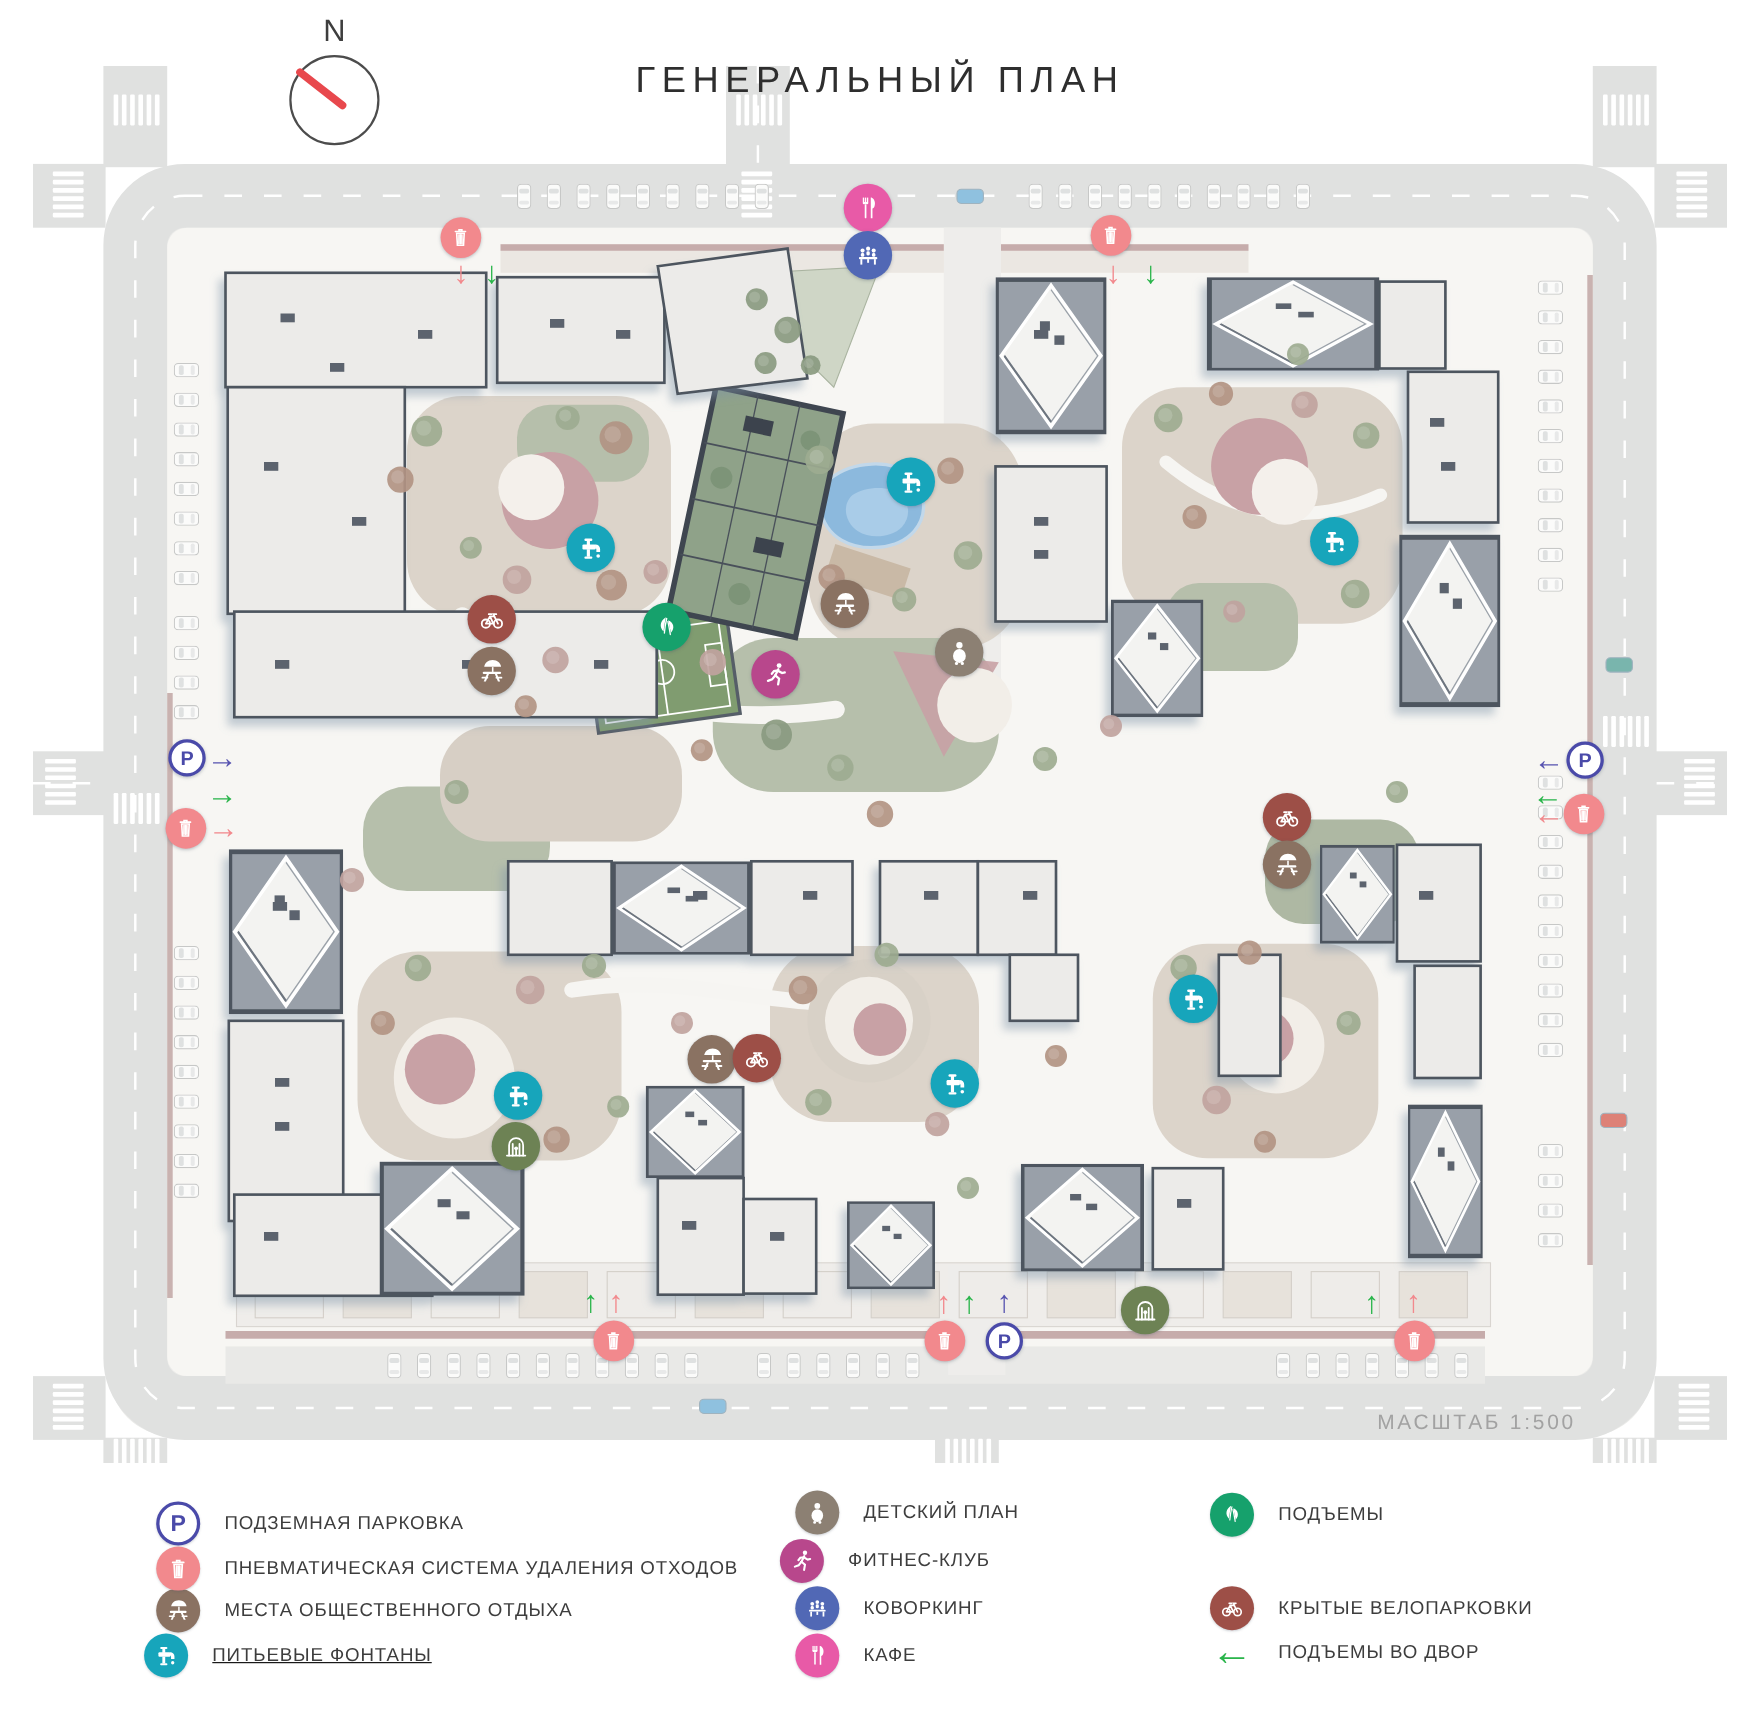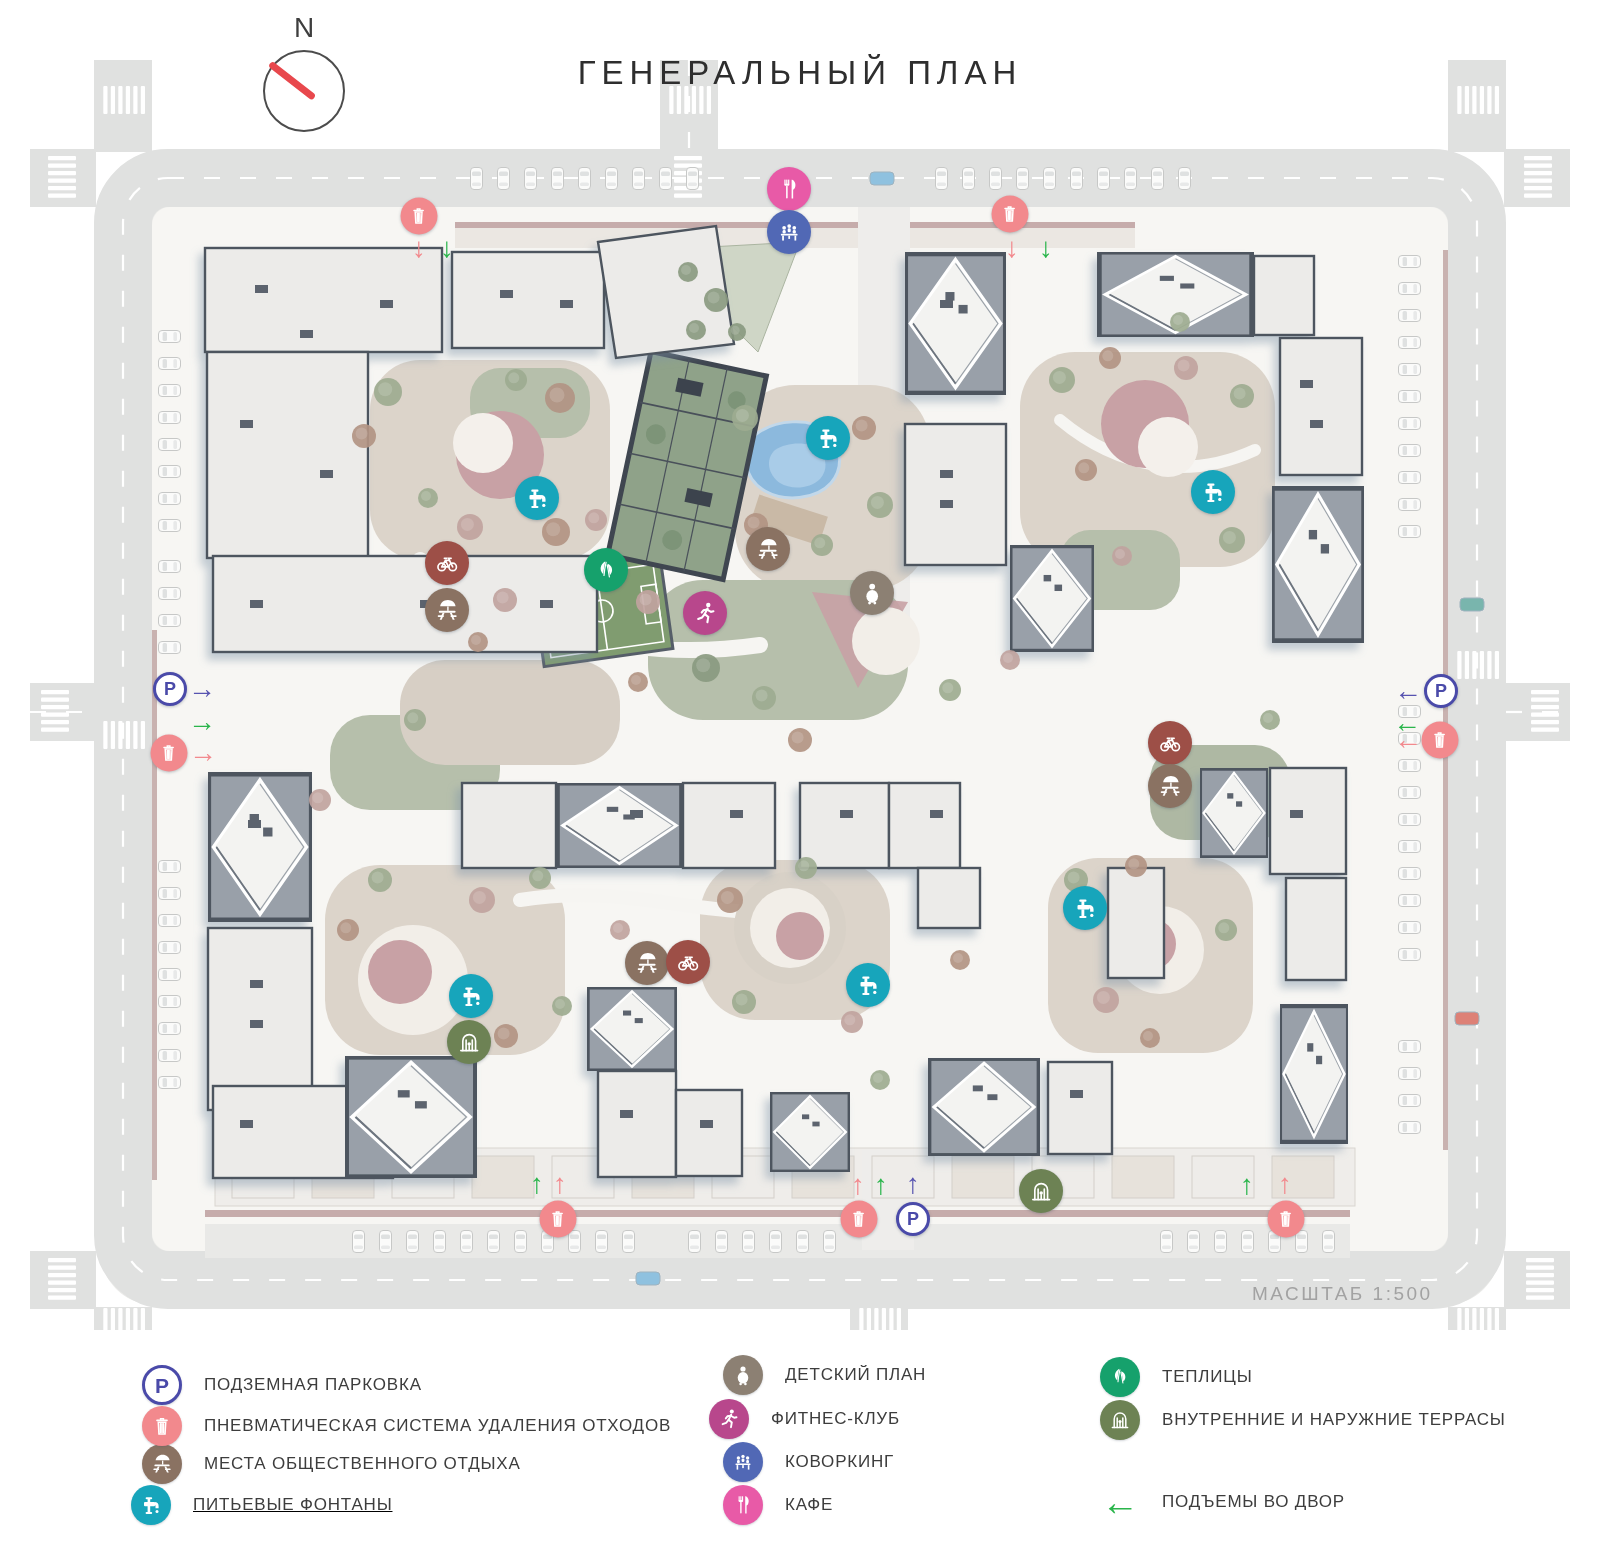--- a/index.html
+++ b/index.html
@@ -912,28 +912,28 @@
         </span>
       <span class="llab">КАФЕ</span>
     </div>
 
     <div class="lrow" style="left:1100px;top:1357px;">
       <span class="lic m-leaf">
           <svg viewBox="0 0 24 24">
             <use href="#i-leaf"></use>
           </svg>
         </span>
-      <span class="llab">ТЕПЛИЦЫ</span>
-    </div>
-    <div class="lrow" style="left:1100px;top:1400px;">
-      <span class="lic m-terrace">
+      <span class="llab">ПОДЪЕМЫ</span>
+    </div>
+    <div class="lrow" style="left:1100px;top:1442px;">
+      <span class="lic m-bike">
           <svg viewBox="0 0 24 24">
-            <use href="#i-terrace"></use>
+            <use href="#i-bike"></use>
           </svg>
         </span>
-      <span class="llab">ВНУТРЕННИЕ И НАРУЖНИЕ ТЕРРАСЫ</span>
+      <span class="llab">КРЫТЫЕ ВЕЛОПАРКОВКИ</span>
     </div>
     <div class="lrow" style="left:1100px;top:1482px;">
       <span class="lic lic-arrow">←</span>
       <span class="llab">ПОДЪЕМЫ ВО ДВОР</span>
     </div>
   </div>
 </div>
 
 </body></html>

